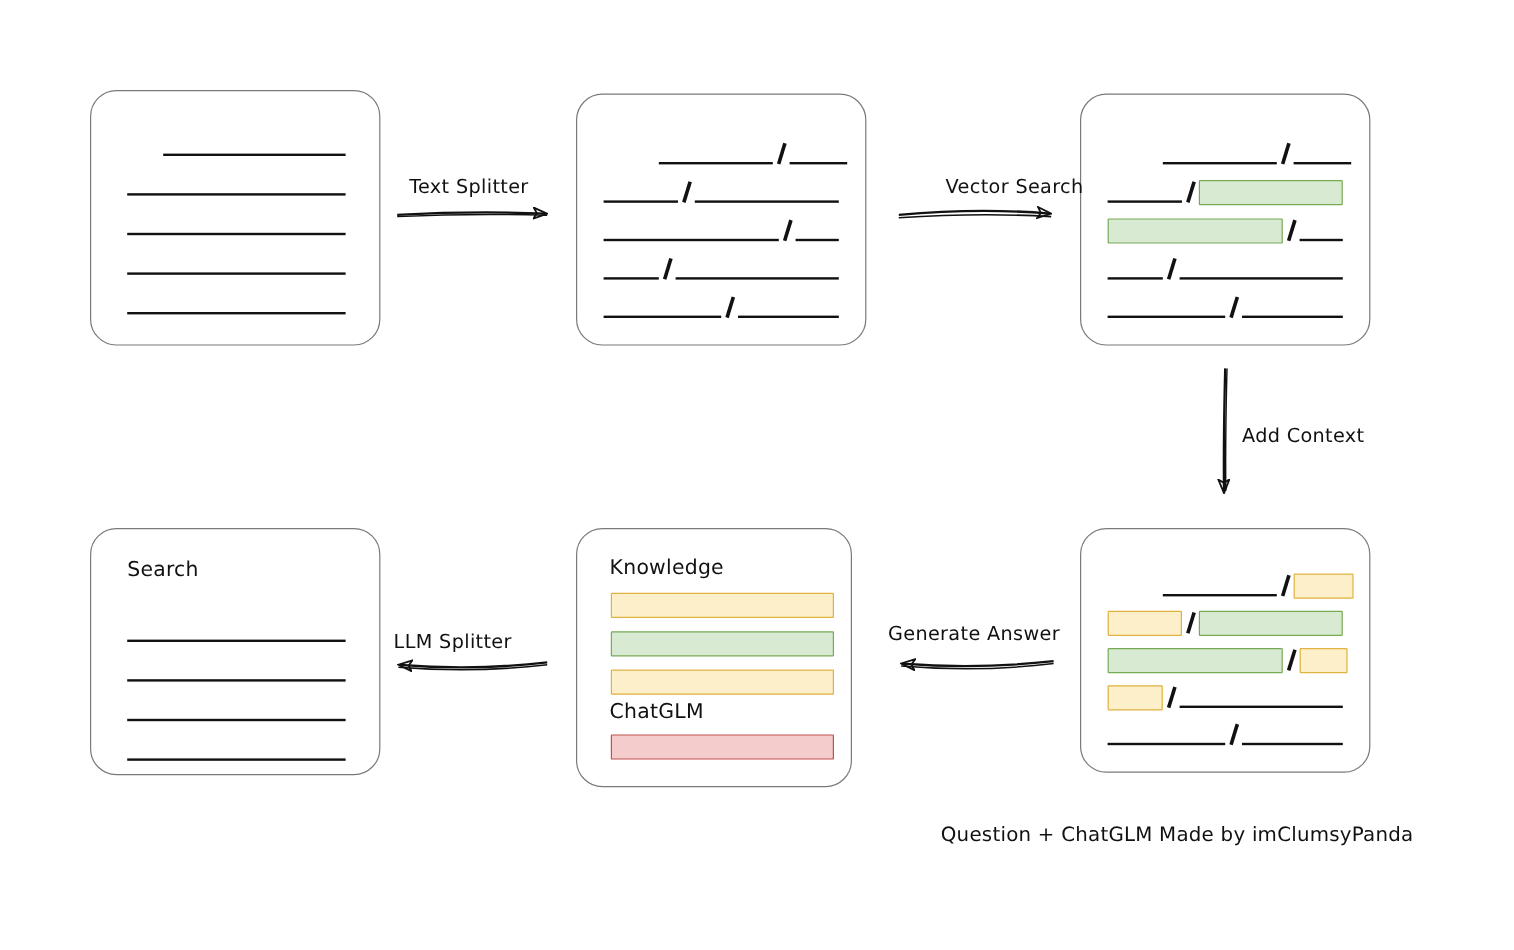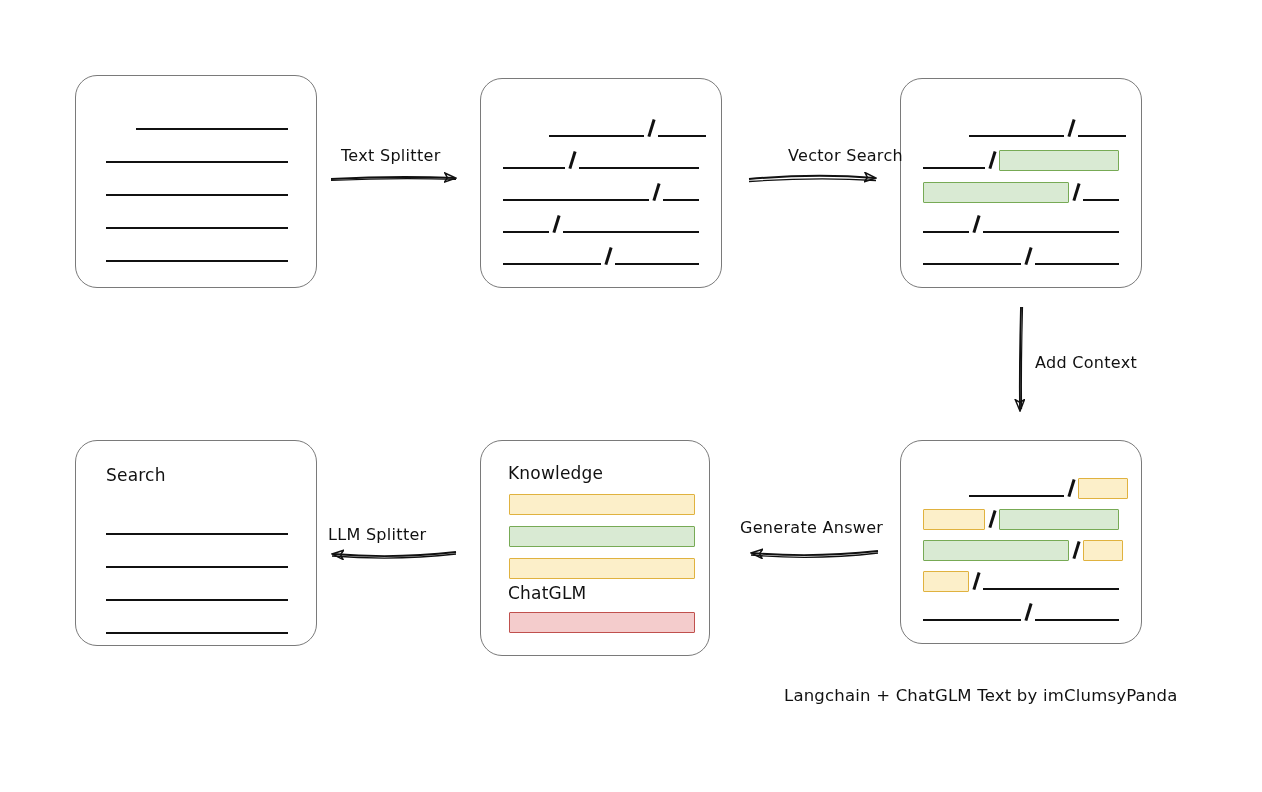--- a/index.html
+++ b/index.html
@@ -292,15 +292,15 @@
     <path d="M456,552 Q395,559 333,554" fill="none" stroke="#111111" stroke-width="1.9" marker-end="url(#ah-l)"></path>
     <path d="M456,554 Q395,561 332,556" fill="none" stroke="#111111" stroke-width="1.3"></path>
   </svg>
 
   <div class="edge-label" style="left:341px; top:146px;">Text Splitter</div>
   <div class="edge-label" style="left:748px; top:146px;margin-left:40px;">Vector Search</div>
   <div class="edge-label" style="left:1035px; top:353px;">Add Context</div>
   <div class="edge-label" style="left:740px; top:518px;">Generate Answer</div>
   <div class="edge-label" style="left:328px; top:525px;">LLM Splitter</div>
 
-  <div class="footer" style="left:784px; top:686px;">Langchain + ChatGLM Text by imClumsyPanda</div>
+  <div class="footer" style="left:784px; top:686px;">Question + ChatGLM Made by imClumsyPanda</div>
 
 </div>
 
 </body></html>

